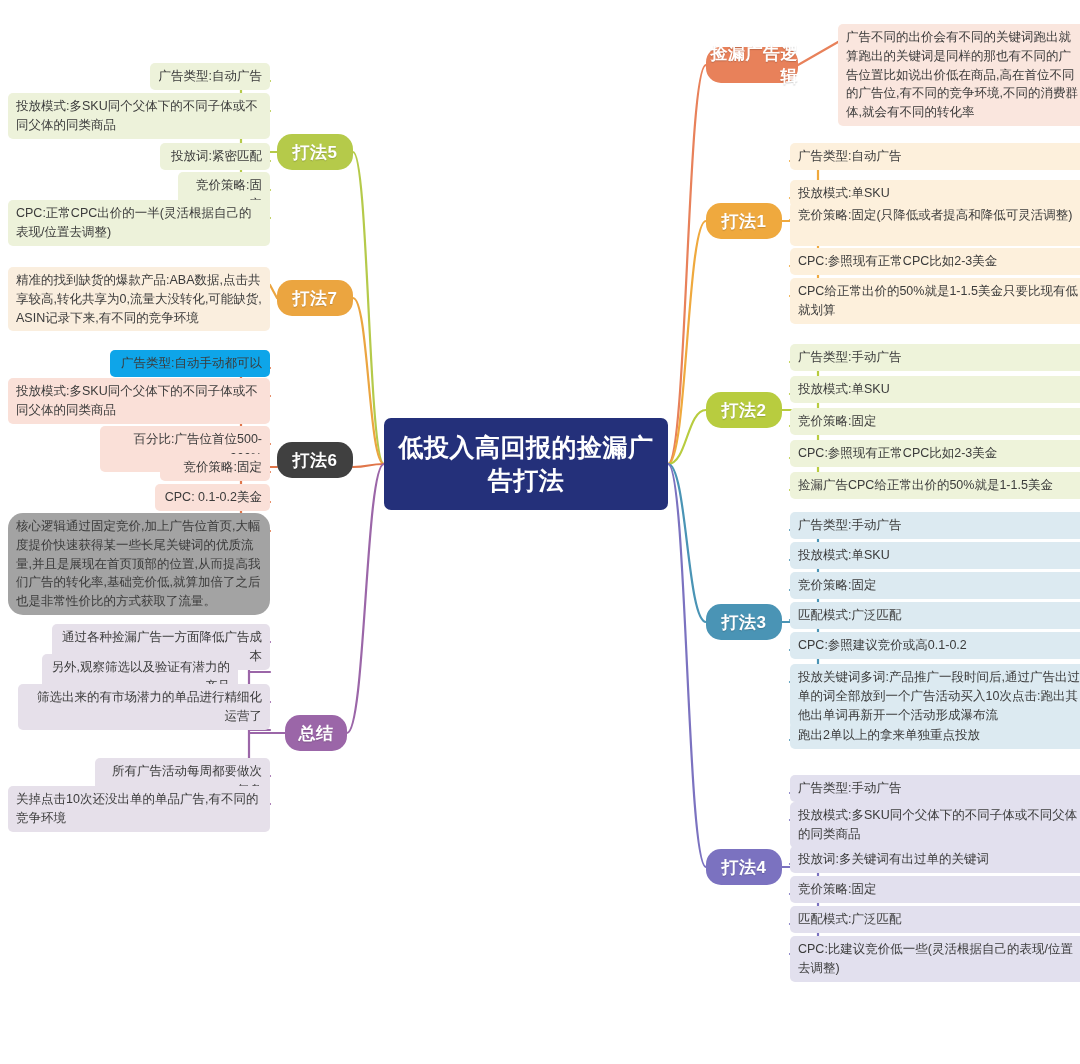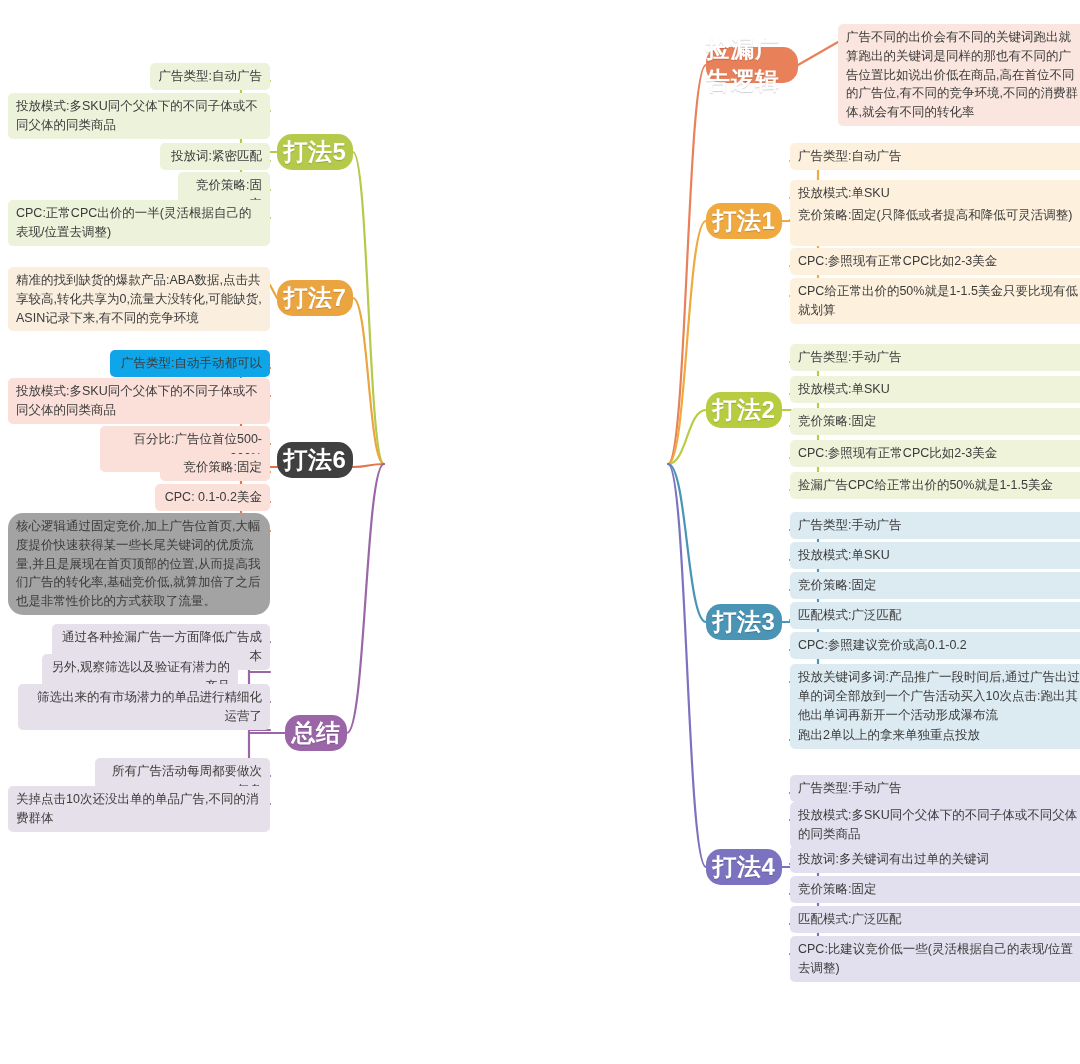--- a/index.html
+++ b/index.html
@@ -15,22 +15,23 @@
   
   .root{
     background:#24307a;color:#ffffff;border-radius:7px;
     display:flex;align-items:center;justify-content:center;text-align:center;
     font-size:25px;font-weight:700;line-height:1.32;padding:10px 14px;
     letter-spacing:.5px;
   }
   
   .chip{
     border-radius:15px;display:flex;align-items:center;justify-content:center;
-    color:#ffffff;font-weight:700;font-size:24px;letter-spacing:.5px;
+    color:#ffffff;font-weight:700;font-size:17px;letter-spacing:.5px;
     text-shadow:0 1px 1px rgba(0,0,0,.18);
+    text-align:right;
   }
   
   .leaf{
     border-radius:5px;font-size:12.5px;line-height:1.5;
     padding:4px 8px;color:#3b3b3b;
   }
   .leaf.r{text-align:left;}
   .leaf.l{text-align:left;}
 </style>
 </head>
@@ -111,20 +112,21 @@
       <path d="M 249 650 Q 249 642, 241 642" fill="none" stroke="#9b66a8" stroke-width="2.2" stroke-linecap="round"></path>
       <path d="M 249 796 Q 249 804, 241 804" fill="none" stroke="#9b66a8" stroke-width="2.2" stroke-linecap="round"></path>
       <path d="M 249 650 L 249 796" fill="none" stroke="#9b66a8" stroke-width="2.2" stroke-linecap="round"></path>
       <path d="M 249 672 L 270 672" fill="none" stroke="#9b66a8" stroke-width="2.2" stroke-linecap="round"></path>
       <path d="M 249 702 L 270 702" fill="none" stroke="#9b66a8" stroke-width="2.2" stroke-linecap="round"></path>
       <path d="M 249 730 L 270 730" fill="none" stroke="#9b66a8" stroke-width="2.2" stroke-linecap="round"></path>
       <path d="M 249 776 L 270 776" fill="none" stroke="#9b66a8" stroke-width="2.2" stroke-linecap="round"></path>
       <path d="M 241 642 L 270 642" fill="none" stroke="#9b66a8" stroke-width="2.2" stroke-linecap="round"></path>
       <path d="M 241 804 L 270 804" fill="none" stroke="#9b66a8" stroke-width="2.2" stroke-linecap="round"></path>
     </svg>
+<div class="node root" style="left: 384px; top: 418px; width: 284px; min-height: 92px; height: 92px;">低投入高回报的捡漏广告打法</div>
     <div class="node chip" style="left: 706px; top: 47px; width: 92px; min-height: 36px; height: 36px; background: rgb(232, 129, 90);">捡漏广告逻辑</div>
     <div class="node leaf r" style="left: 838px; top: 24px; width: 252px; min-height: 90px; background: rgb(250, 230, 222);">广告不同的出价会有不同的关键词跑出就算跑出的关键词是同样的那也有不同的广告位置比如说出价低在商品,高在首位不同的广告位,有不同的竞争环境,不同的消费群体,就会有不同的转化率</div>
     <div class="node chip" style="left: 706px; top: 203px; width: 76px; min-height: 36px; height: 36px; background: rgb(239, 169, 62);">打法1</div>
     <div class="node leaf r" style="left: 790px; top: 143px; width: 300px; min-height: 24px; background: rgb(253, 240, 220);">广告类型:自动广告</div>
     <div class="node leaf r" style="left: 790px; top: 180px; width: 300px; min-height: 24px; background: rgb(253, 240, 220);">投放模式:单SKU</div>
     <div class="node leaf r" style="left: 790px; top: 202px; width: 300px; min-height: 44px; background: rgb(253, 240, 220);">竞价策略:固定(只降低或者提高和降低可灵活调整)</div>
     <div class="node leaf r" style="left: 790px; top: 248px; width: 300px; min-height: 24px; background: rgb(253, 240, 220);">CPC:参照现有正常CPC比如2-3美金</div>
     <div class="node leaf r" style="left: 790px; top: 278px; width: 300px; min-height: 44px; background: rgb(253, 240, 220);">CPC给正常出价的50%就是1-1.5美金只要比现有低就划算</div>
     <div class="node chip" style="left: 706px; top: 392px; width: 76px; min-height: 36px; height: 24px; background: rgb(184, 204, 63);">打法2</div>
     <div class="node leaf r" style="left: 790px; top: 344px; width: 300px; min-height: 24px; background: rgb(238, 243, 218);">广告类型:手动广告</div>
@@ -160,14 +162,14 @@
     <div class="node leaf l" style="left: 8px; top: 378px; width: 262px; min-height: 44px; background: rgb(250, 224, 216);">投放模式:多SKU同个父体下的不同子体或不同父体的同类商品</div>
     <div class="node leaf l" style="left: 100px; top: 426px; width: 170px; min-height: 24px; background: rgb(250, 224, 216); text-align: right;">百分比:广告位首位500-900%</div>
     <div class="node leaf l" style="left: 160px; top: 454px; width: 110px; min-height: 24px; background: rgb(250, 224, 216); text-align: right;">竞价策略:固定</div>
     <div class="node leaf l" style="left: 155px; top: 484px; width: 115px; min-height: 24px; background: rgb(250, 224, 216); text-align: right;">CPC: 0.1-0.2美金</div>
     <div class="node leaf l" style="left: 8px; top: 513px; width: 262px; min-height: 80px; background: #a3a3a3; border-radius: 15px;">核心逻辑通过固定竞价,加上广告位首页,大幅度提价快速获得某一些长尾关键词的优质流量,并且是展现在首页顶部的位置,从而提高我们广告的转化率,基础竞价低,就算加倍了之后也是非常性价比的方式获取了流量。</div>
     <div class="node chip" style="left: 285px; top: 715px; width: 62px; min-height: 36px; height: 36px; background: rgb(155, 102, 168);">总结</div>
     <div class="node leaf l" style="left: 52px; top: 624px; width: 218px; min-height: 24px; background: rgb(230, 224, 234); text-align: right;">通过各种捡漏广告一方面降低广告成本</div>
     <div class="node leaf l" style="left: 42px; top: 654px; width: 196px; min-height: 24px; background: rgb(230, 224, 234); text-align: right;">另外,观察筛选以及验证有潜力的产品</div>
     <div class="node leaf l" style="left: 18px; top: 684px; width: 252px; min-height: 24px; background: rgb(230, 224, 234); text-align: right;">筛选出来的有市场潜力的单品进行精细化运营了</div>
     <div class="node leaf l" style="left: 95px; top: 758px; width: 175px; min-height: 24px; background: rgb(230, 224, 234); text-align: right;">所有广告活动每周都要做次复盘</div>
-    <div class="node leaf l" style="left: 8px; top: 786px; width: 262px; min-height: 44px; background: rgb(230, 224, 234);">关掉点击10次还没出单的单品广告,不同的消费群体</div>
+    <div class="node leaf l" style="left: 8px; top: 786px; width: 262px; min-height: 44px; background: rgb(230, 224, 234);">关掉点击10次还没出单的单品广告,有不同的竞争环境</div>
   </div>
 
 </body></html>

